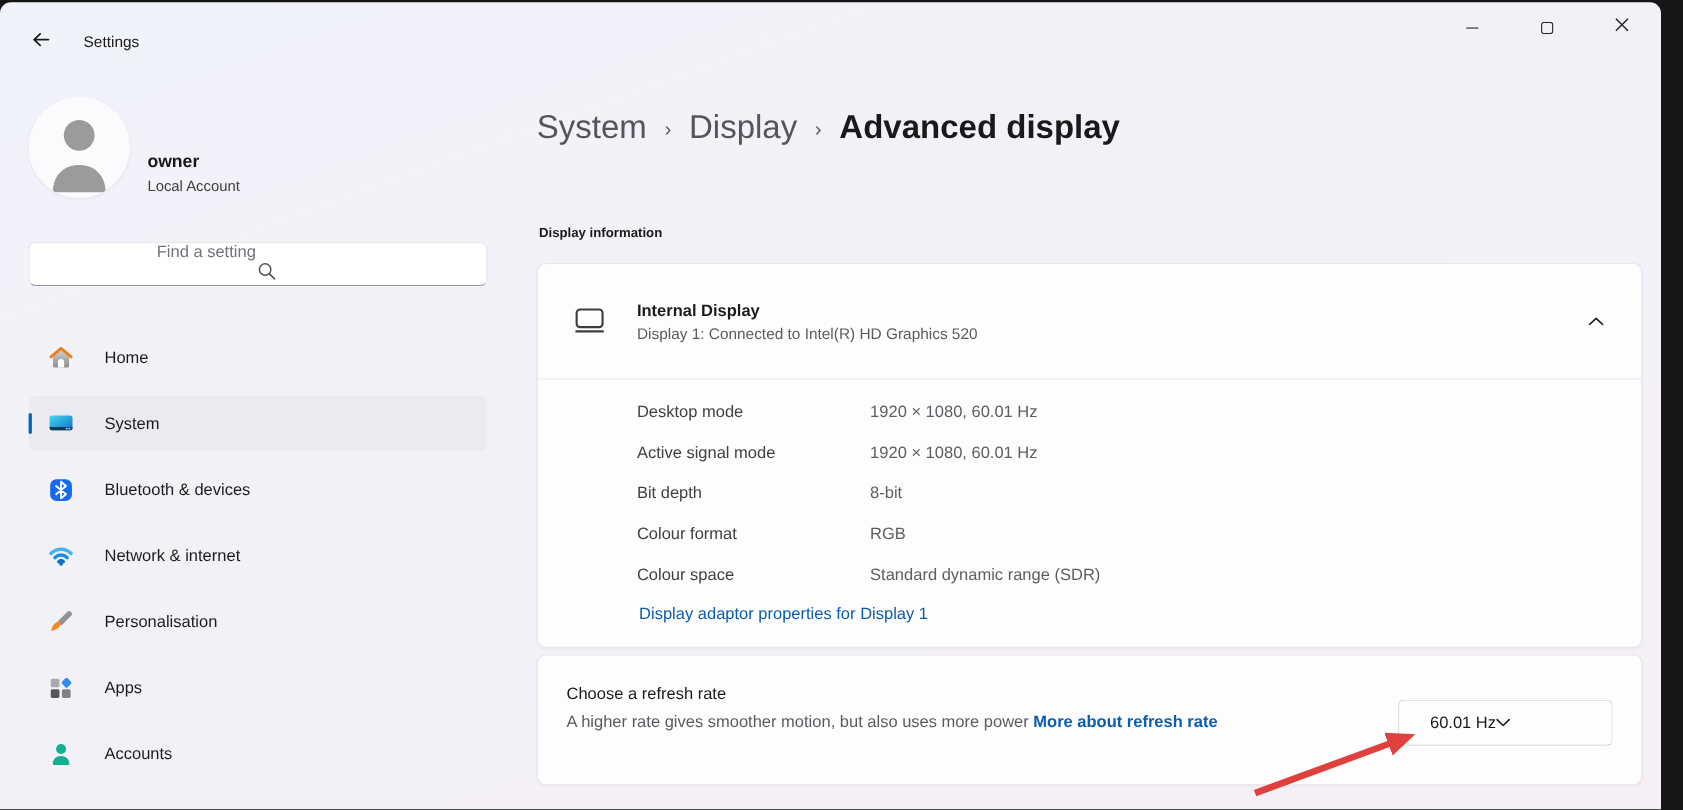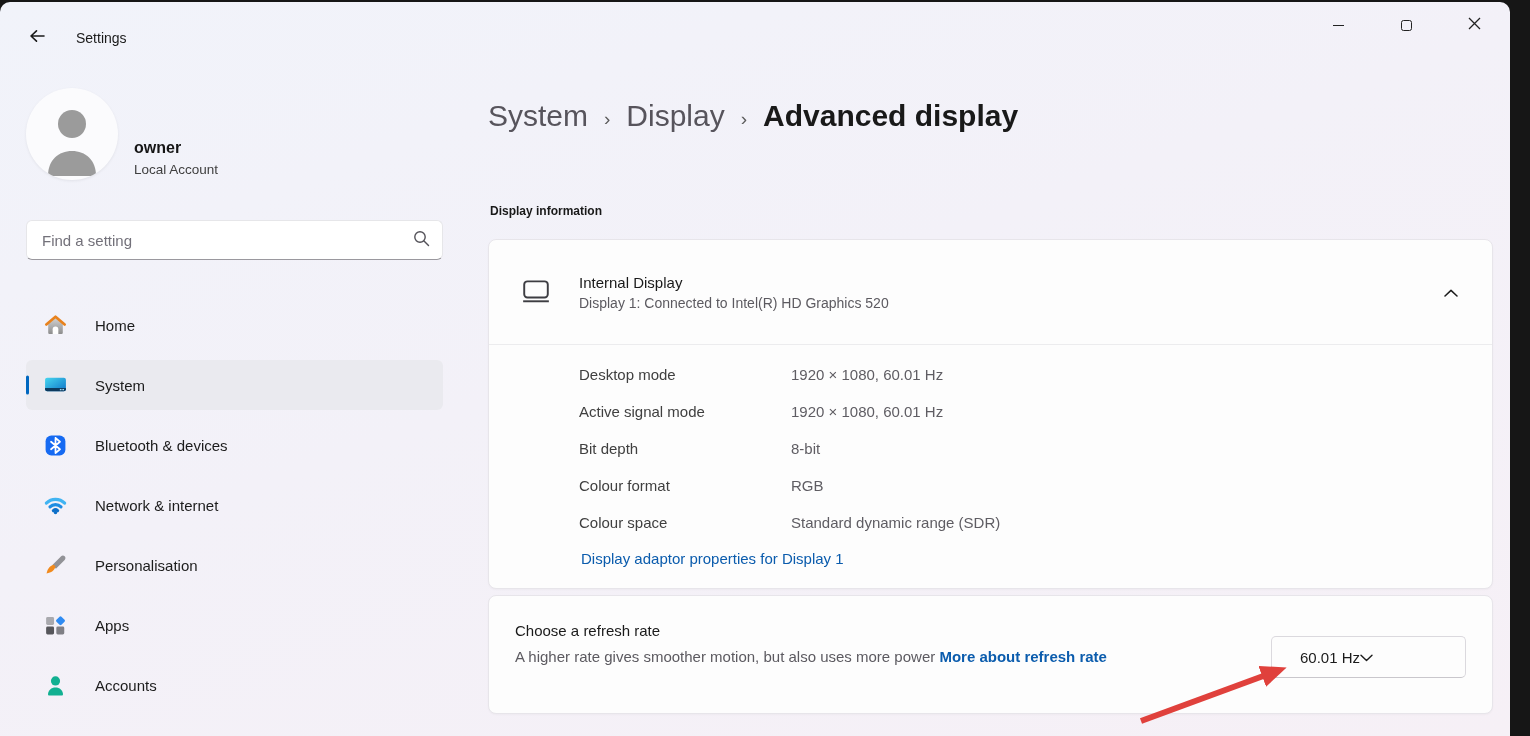--- a/index.html
+++ b/index.html
@@ -36,21 +36,21 @@
     background:#fbfbfd; display:flex; align-items:flex-end; justify-content:center; overflow:hidden;
     box-shadow:0 1px 3px rgba(0,0,0,0.07);
   }
   .profile-name { font-size:16px; font-weight:bold; color:#161616;margin-top:48px; }
   .profile-type { font-size:13.5px; color:#404040; margin-top:5px; }
 
   
   .search-box {
     position:absolute; left:26px; top:218px; width:417px; height:40px;
     background:#ffffff; border:1px solid #e6e6e9; border-bottom:1px solid #9a989e;
-    border-radius:6px; display:flex; align-items:center; padding:0 12px 0 15px;
+    border-radius:6px; display:flex; align-items:center; padding:0 12px 0 27px;flex-direction:column;
   }
   .search-box input {
     border:none; outline:none; flex:1; font-size:15px; font-family:inherit;
     color:#1a1a1a; background:transparent;
   }
   .search-box input::placeholder { color:#73717a; }
 
   
   .nav { position:absolute; left:26px; top:298px; width:417px; }
   .nav-item {
@@ -80,21 +80,21 @@
     position:absolute; left:488px; width:1005px;
     background:#fdfdfd; border:1px solid #e7e5ea; border-radius:8px;
     box-shadow:0 1px 2px rgba(0,0,0,0.03);
   }
   .card1 { top:237px; height:350px; }
   .card1-header {
     height:105px; display:flex; align-items:center; padding:0 24px 0 32px;
     border-bottom:1px solid #ececee; cursor:pointer;
   }
   .display-glyph { width:34px; height:30px; flex:0 0 34px; margin-right:24px; }
-  .card1-title { font-size:15px; color:#1a1a1a; }
+  .card1-title { font-size:15px; color:#1a1a1a;font-weight:bold; }
   .card1-sub { font-size:14px; color:#5c5a60; margin-top:4px; }
   .chev-btn { margin-left:auto; width:34px; height:30px; display:flex; align-items:center; justify-content:center; cursor:pointer; }
 
   .details { padding:11px 0 0 90px; }
   .detail-row { height:37px; display:flex; align-items:center; font-size:15px; }
   .detail-label { width:212px; color:#404040; }
   .detail-value { color:#5f5d63; }
   .adapter-link { display:inline-block; margin:9px 0 0 2px; font-size:15px; color:#0b5cad; cursor:pointer; }
 
   .card2 { top:593px; height:119px; padding:26px 26px 0 26px; }

